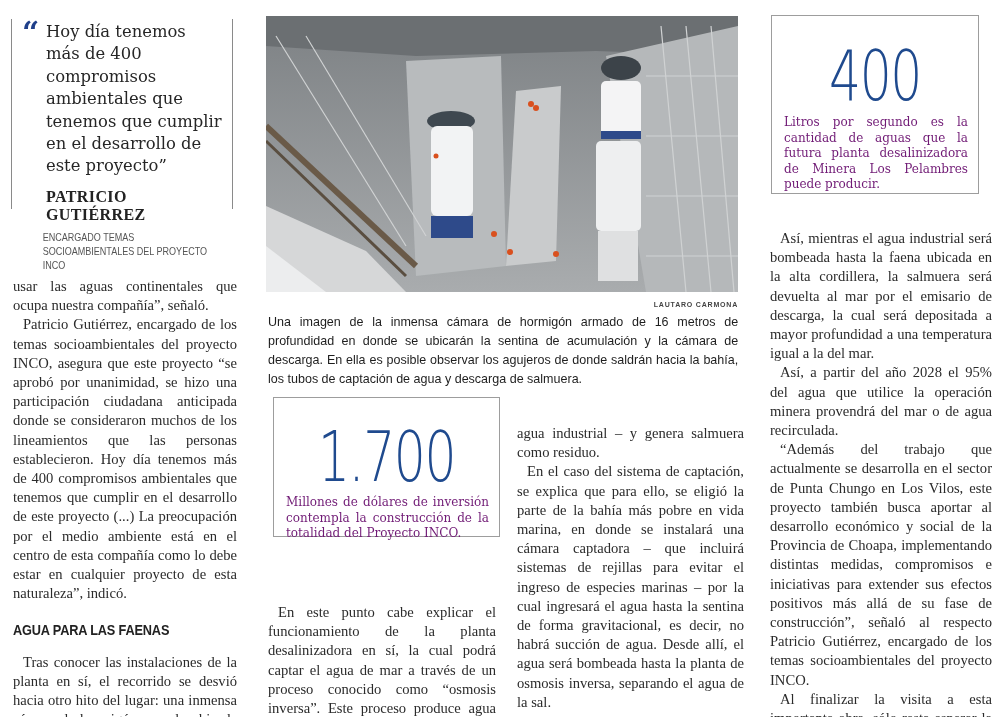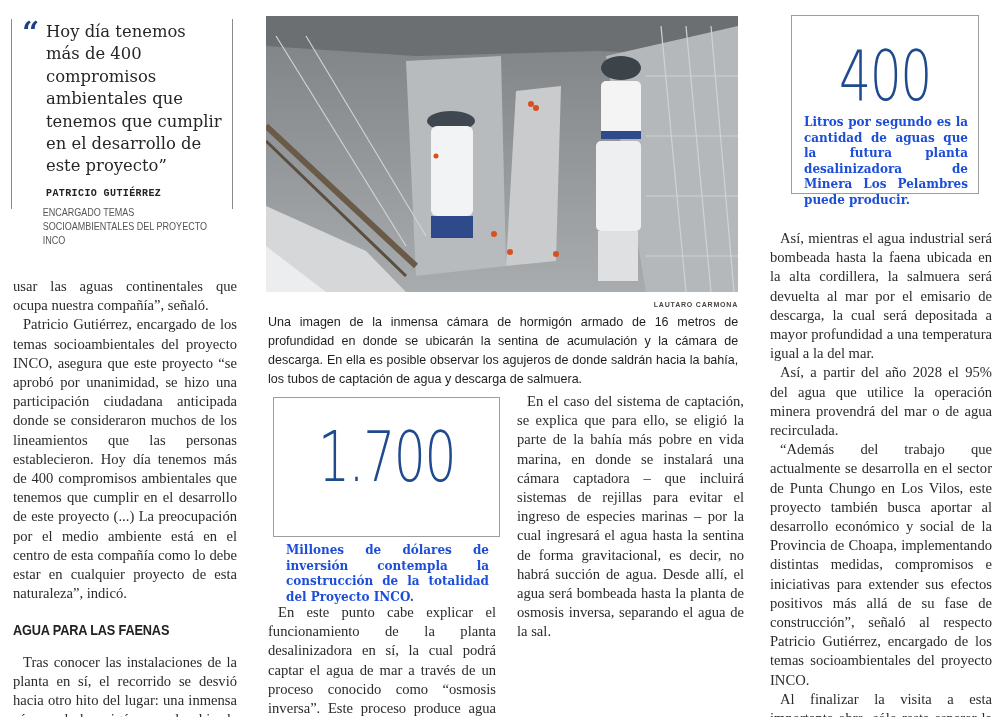--- a/index.html
+++ b/index.html
@@ -25,21 +25,21 @@
   }
   .pq-text {
     font-family: "DejaVu Serif", serif; font-size: 16.4px; line-height: 22.4px; color: #262626;
     position: relative; padding-left: 24px;
   }
   .pq-mark {
     position: absolute; left: 0; top: -3px; font-family: "DejaVu Serif", serif; font-weight: bold;
     font-size: 30px; line-height: 30px; color: #1f3f8a; letter-spacing: -3px;
   }
   .pq-author {
-    font-family: Liberation Mono, monospace; font-weight: bold; font-size: 10px; letter-spacing: 0.4px;
+    font-family: Liberation Serif, serif; font-weight: bold; font-size: 16px; letter-spacing: 0.4px;
     color: #222; margin-top: 10px; padding-left: 24px;
   }
   .pq-role {
     font-family: "Liberation Sans", sans-serif; font-size: 10.5px; line-height: 14px; color: #555;
     margin-top: 6px; padding-left: 24px; transform: scaleX(0.86); transform-origin: left top; width: 230px;
   }
 
   .col1 { position: absolute; left: 13px; top: 245px; width: 224px; }
   .subhead {
     font-family: "Liberation Sans", sans-serif; font-weight: bold; font-size: 15px; color: #222;
@@ -64,26 +64,26 @@
 
   
   .statbox {
     position: absolute; border: 1px solid #9d9d9d; background: #fff;
   }
   .stat-num {
     font-family: "DejaVu Sans", sans-serif; font-weight: 300; color: #1f4a8e; text-align: center;
     letter-spacing: -2px;
   }
   .stat-desc {
-    font-family: "DejaVu Serif", serif; font-weight: bold; color: #1d4ed8;
+    font-family: "DejaVu Serif", serif; font-weight: normal; color: #701a75;
   }
   .box-1700 { left: 273px; top: 397px; width: 227px; height: 140px; }
   .box-1700 .stat-num { font-size: 70px; line-height: 70px; margin-top: 24px; transform: scaleX(0.72); }
-  .box-1700 .stat-desc { font-size: 12px; line-height: 15.6px; padding: 3px 10px 0 12px; text-align: justify; margin-top: 48px; }
-  .box-400 { left: 791px; top: 15px; width: 188px; height: 179px; }
+  .box-1700 .stat-desc { font-size: 12px; line-height: 15.6px; padding: 3px 10px 0 12px; text-align: justify; }
+  .box-400 { left: 771px; top: 15px; width: 208px; height: 179px; }
   .box-400 .stat-num { font-size: 70px; line-height: 70px; margin-top: 25px; transform: scaleX(0.72); }
   .box-400 .stat-desc { font-size: 12px; line-height: 15.6px; padding: 4px 10px 0 12px; text-align: justify; }
 
   .col2b { position: absolute; left: 268px; top: 603px; width: 228px; }
   .col3 { position: absolute; left: 517px; top: 392px; width: 227px; }
   .col4 { position: absolute; left: 770px; top: 229px; width: 222px; }
 </style>
 </head>
 <body>
 
@@ -160,20 +160,21 @@
 <div class="statbox box-400">
   <div class="stat-num">400</div>
   <div class="stat-desc">Litros por segundo es la cantidad de aguas que la futura planta desalinizadora de Minera Los Pelambres puede producir.</div>
 </div>
 
 <div class="col2b body-text">
   <p>En este punto cabe explicar el funcionamiento de la planta desalinizadora en sí, la cual podrá captar el agua de mar a través de un proceso conocido como “osmosis inversa”. Este proceso produce agua desalada –la cual se utilizará como</p>
 </div>
 
 <div class="col3 body-text">
+  <p class="noindent">agua industrial – y genera salmuera como residuo.</p>
   <p>En el caso del sistema de captación, se explica que para ello, se eligió la parte de la bahía más pobre en vida marina, en donde se instalará una cámara captadora – que incluirá sistemas de rejillas para evitar el ingreso de especies marinas – por la cual ingresará el agua hasta la sentina de forma gravitacional, es decir, no habrá succión de agua. Desde allí, el agua será bombeada hasta la planta de osmosis inversa, separando el agua de la sal.</p>
 </div>
 
 <div class="col4 body-text">
   <p>Así, mientras el agua industrial será bombeada hasta la faena ubicada en la alta cordillera, la salmuera será devuelta al mar por el emisario de descarga, la cual será depositada a mayor profundidad a una temperatura igual a la del mar.</p>
   <p>Así, a partir del año 2028 el 95% del agua que utilice la operación minera provendrá del mar o de agua recirculada.</p>
   <p>“Además del trabajo que actualmente se desarrolla en el sector de Punta Chungo en Los Vilos, este proyecto también busca aportar al desarrollo económico y social de la Provincia de Choapa, implementando distintas medidas, compromisos e iniciativas para extender sus efectos positivos más allá de su fase de construcción”, señaló al respecto Patricio Gutiérrez, encargado de los temas socioambientales del proyecto INCO.</p>
   <p>Al finalizar la visita a esta importante obra, sólo resta esperar la pronta puesta en marcha de esta planta, pues claramente, no sólo irá en beneficio de la empresa que la construye, sino que será un aporte para avanzar en la protección del cada vez más escaso recurso hídrico, más en una provincia azotada por la sequía como es el Choapa.</p>
 </div>
 

